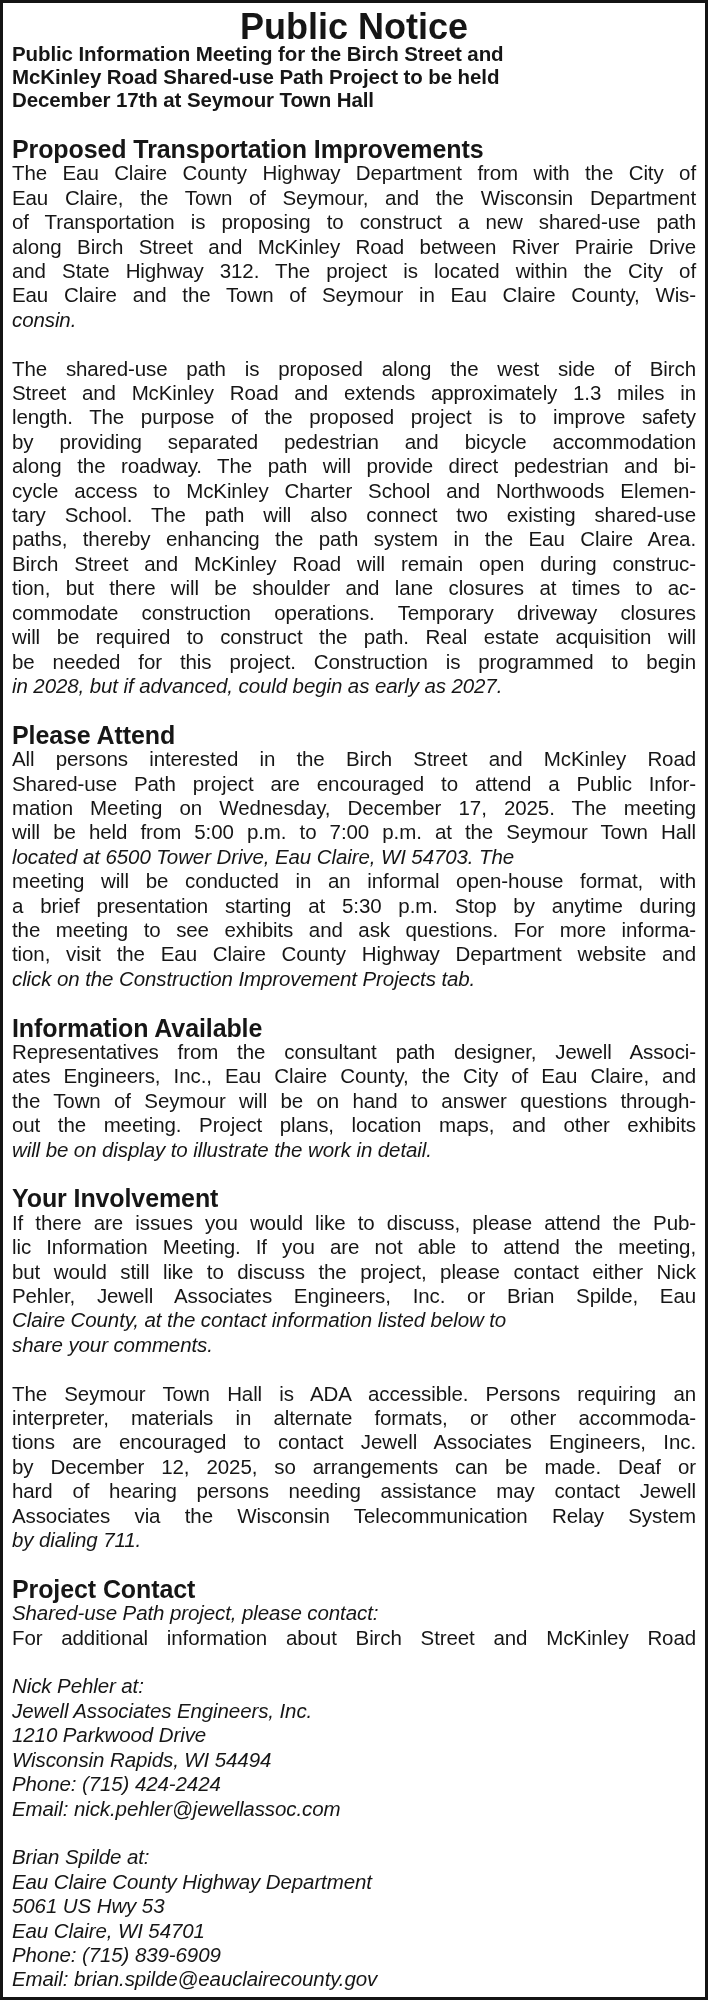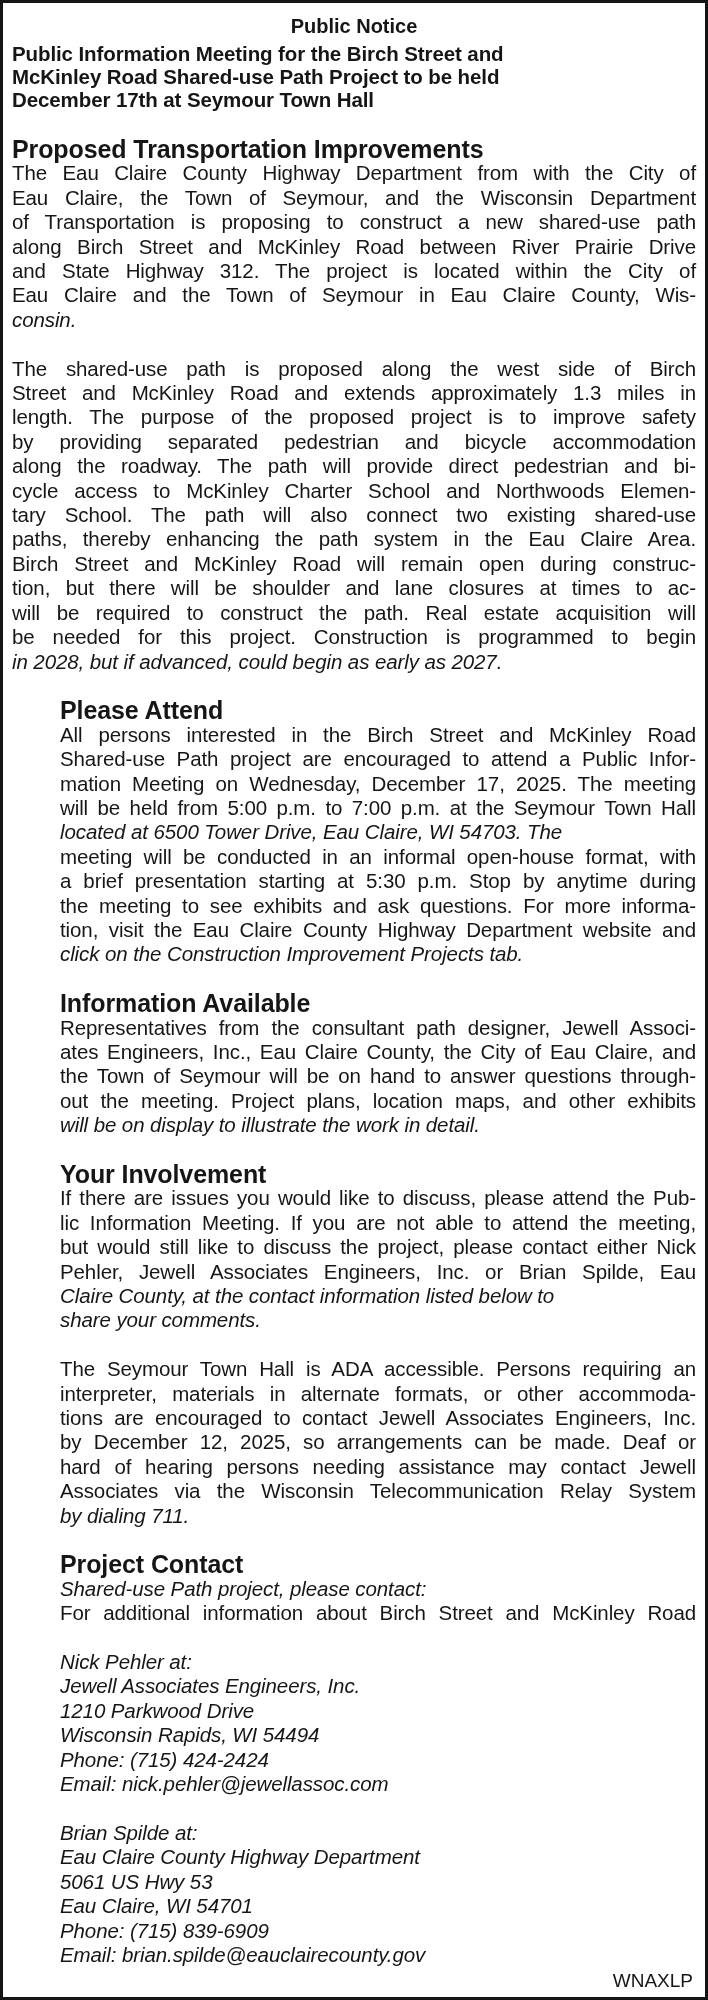--- a/index.html
+++ b/index.html
@@ -13,39 +13,38 @@
     box-sizing: border-box;
     border: 3px solid #141414;
     background: #ffffff;
     font-family: "Liberation Sans", sans-serif;
     color: #161616;
     padding: 7px 9px 0 9px;
     overflow: hidden;
     position: relative;
   }
   .title {
-    font-size: 20px;
+    font-size: 36px;
     line-height: 31px;
     font-weight: 700;
     text-align: center;
     margin: 1px 0 0 0;
   }
   .subtitle-line {
     font-size: 20.5px;
     line-height: 23px;
     font-weight: 700;
     text-align: left;
     letter-spacing: -0.1px;
   }
   .body {
     margin-top: 26px;
   }
   .section + .section {
     margin-top: 24.4px;
-    margin-left: 48px;
   }
   .heading {
     font-weight: 700;
     font-size: 25px;
     line-height: 24.4px;
     letter-spacing: -0.1px;
   }
   .para {
     margin-top: 24.4px;
   }
@@ -101,20 +100,21 @@
           <div class="line">The shared-use path is proposed along the west side of Birch</div>
           <div class="line">Street and McKinley Road and extends approximately 1.3 miles in</div>
           <div class="line">length. The purpose of the proposed project is to improve safety</div>
           <div class="line">by providing separated pedestrian and bicycle accommodation</div>
           <div class="line">along the roadway. The path will provide direct pedestrian and bi-</div>
           <div class="line">cycle access to McKinley Charter School and Northwoods Elemen-</div>
           <div class="line">tary School. The path will also connect two existing shared-use</div>
           <div class="line">paths, thereby enhancing the path system in the Eau Claire Area.</div>
           <div class="line">Birch Street and McKinley Road will remain open during construc-</div>
           <div class="line">tion, but there will be shoulder and lane closures at times to ac-</div>
+          <div class="line">commodate construction operations. Temporary driveway closures</div>
           <div class="line">will be required to construct the path. Real estate acquisition will</div>
           <div class="line">be needed for this project. Construction is programmed to begin</div>
           <div class="line left">in 2028, but if advanced, could begin as early as 2027.</div>
         </div>
       </div>
       <div class="section">
         <div class="heading">Please Attend</div>
         <div class="para">
           <div class="line">All persons interested in the Birch Street and McKinley Road</div>
           <div class="line">Shared-use Path project are encouraged to attend a Public Infor-</div>

